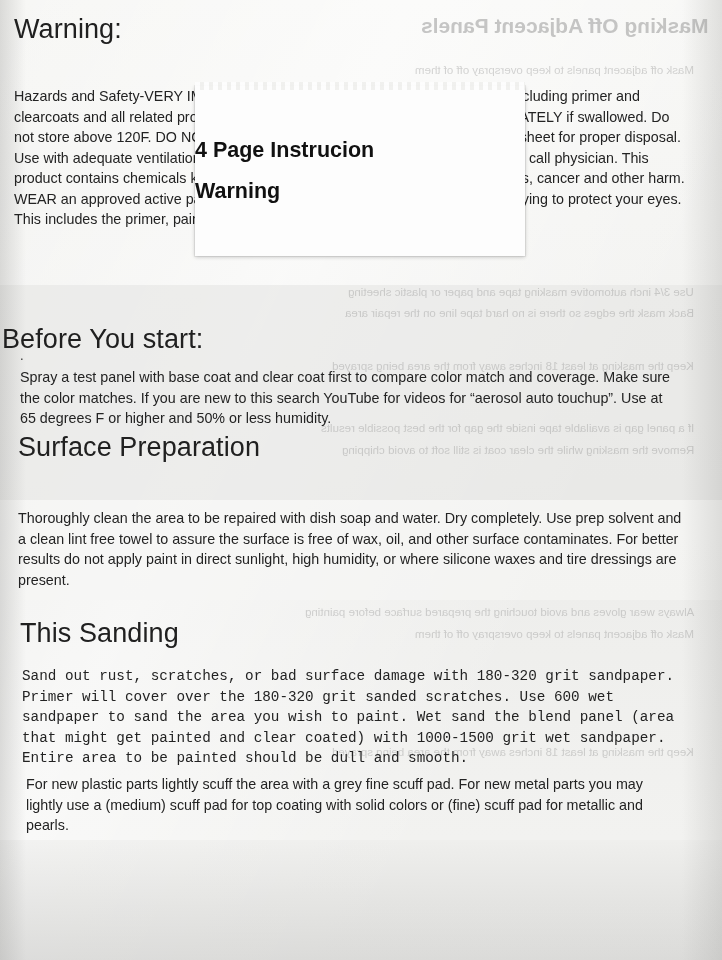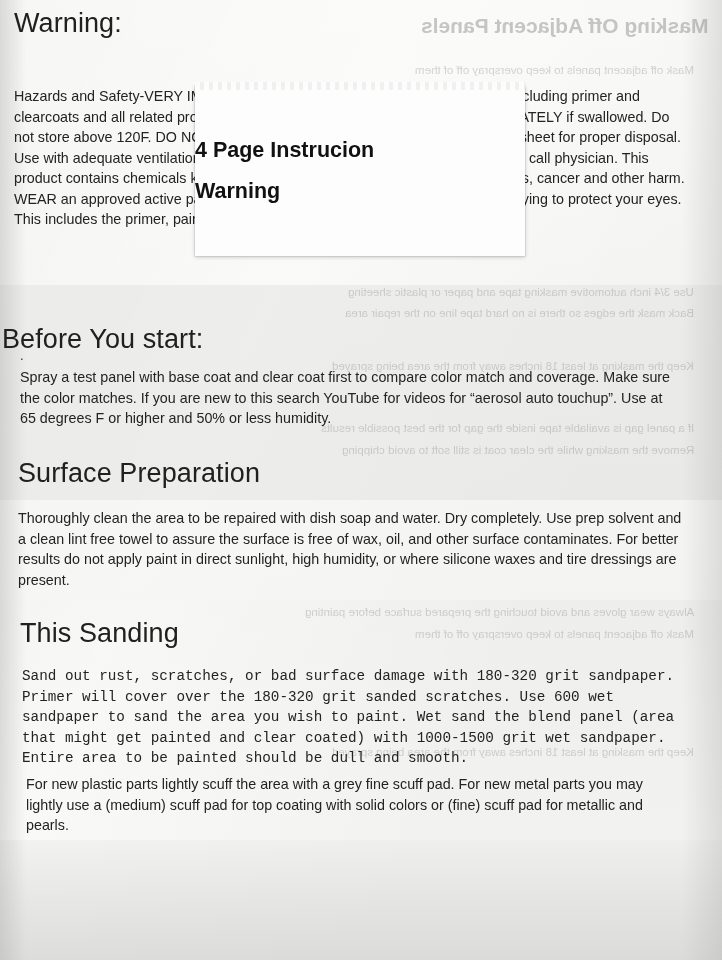--- a/index.html
+++ b/index.html
@@ -93,30 +93,30 @@
   p.body {
     margin: 0;
     font-size: 14.3px;
     line-height: 20.5px;
     color: #232323;
   }
 
   .blk { position: absolute; }
 
   
-  #warning-heading { left: 14px; top: 8px; text-align: right; }
+  #warning-heading { left: 14px; top: 14px; text-align: right; }
   #warning-text { left: 14px; top: 86px; width: 678px; }
 
   
   #before-heading { left: 2px; top: 308px; margin-top: 16px; }
   #before-dot { left: 20px; top: 348px; font-size: 13px; color: #333; }
   #before-text { left: 20px; top: 367px; width: 660px; }
 
   
-  #surface-heading { left: 18px; top: 458px; }
+  #surface-heading { left: 18px; top: 432px; }
   #surface-text { left: 18px; top: 508px; width: 668px; }
 
   
   #sanding-heading { left: 20px; top: 618px; }
   #sanding-text-1 { left: 22px; top: 666px; width: 664px; font-family: Liberation Mono, monospace; }
   #sanding-text-2 { left: 26px; top: 774px; width: 650px; }
 
   
   #overlay-card {
     position: absolute;

